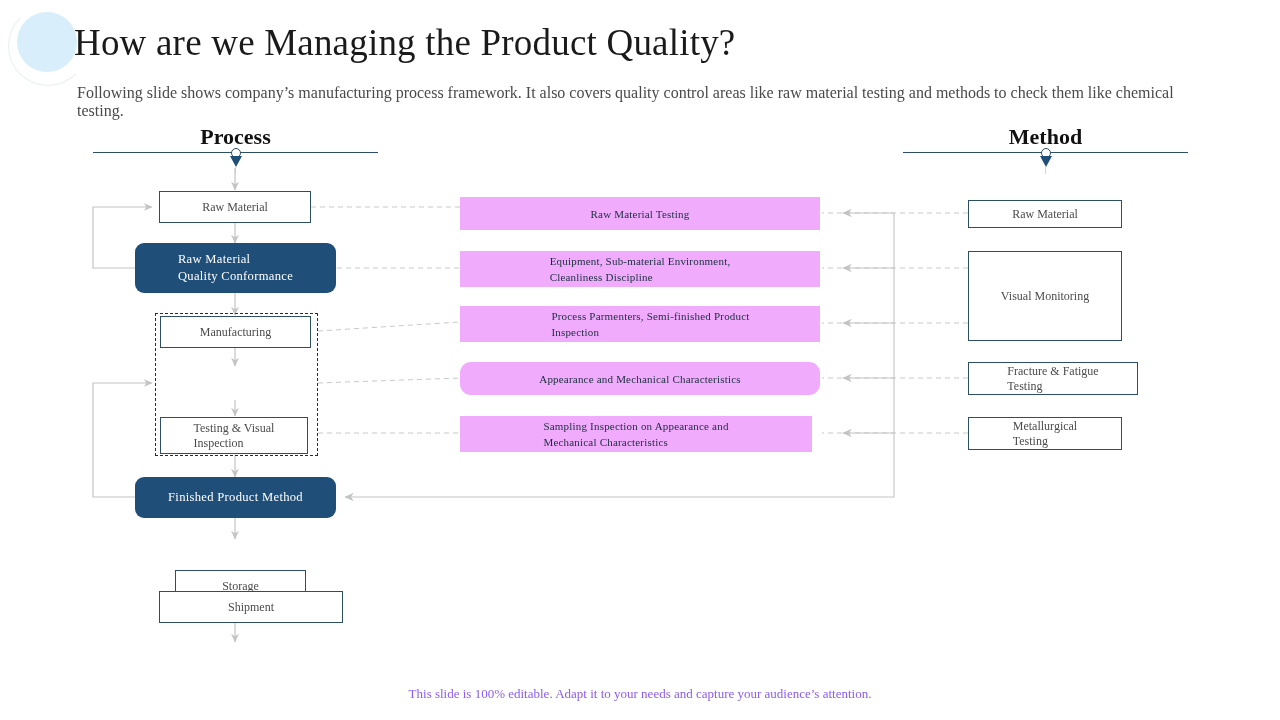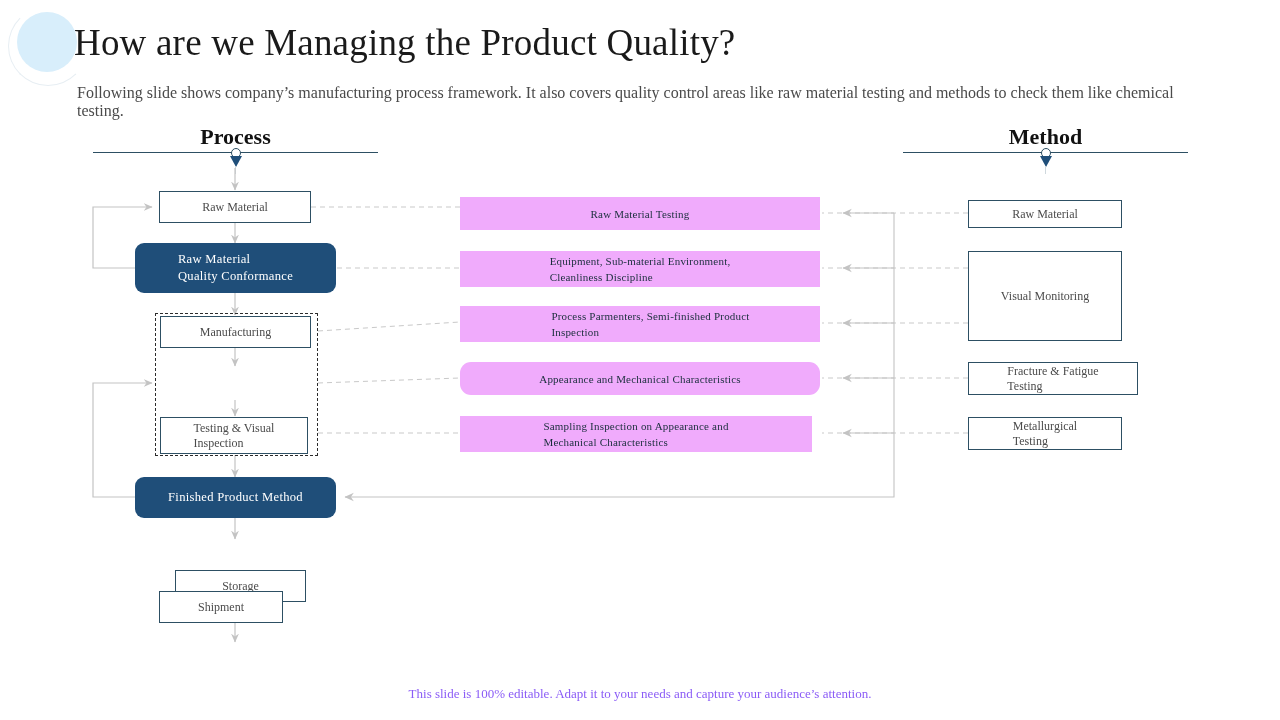--- a/index.html
+++ b/index.html
@@ -206,21 +206,21 @@
   </div>
 
   <div class="box box-dark" style="left:135px;top:477px;width:201px;height:41px;">
     <span>Finished Product Method</span>
   </div>
 
   <div class="box box-outline" style="left:159px;top:570px;width:131px;height:32px;margin-left:16px;">
     <span>Storage</span>
   </div>
 
-  <div class="box box-outline" style="left:159px;top:591px;width:124px;height:32px;">
+  <div class="box box-outline" style="left:159px;top:591px;width:184px;height:32px;">
     <span>Shipment</span>
   </div>
 
 
   <div class="box box-cyan" style="left:460px;top:197px;width:360px;height:33px;">
     <span>Raw Material  Testing</span>
   </div>
 
   <div class="box box-cyan" style="left:460px;top:251px;width:360px;height:36px;">
     <span style="white-space:pre-line;">Equipment,  Sub-material  Environment,

